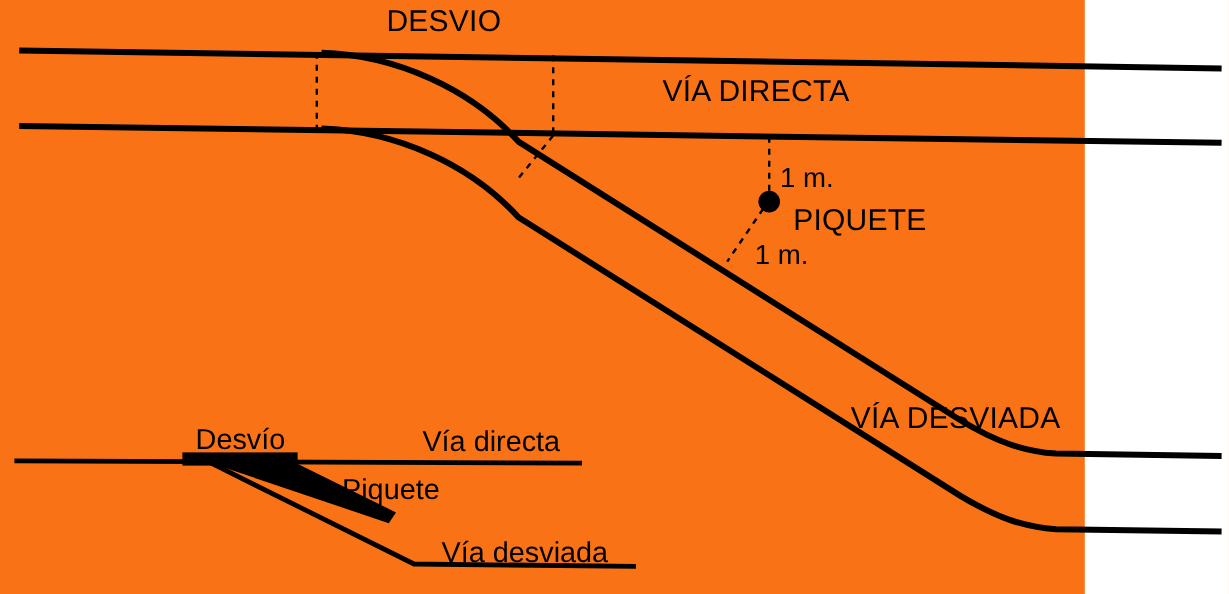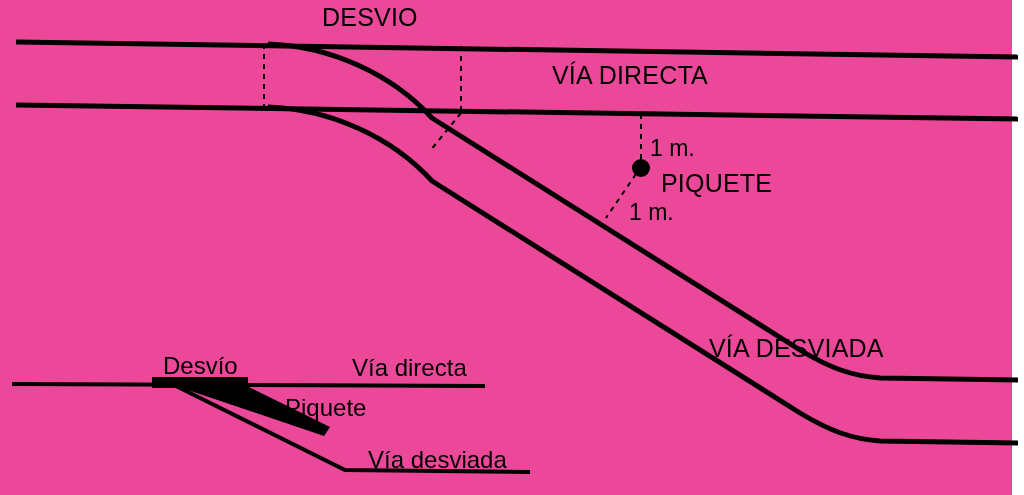--- a/index.html
+++ b/index.html
@@ -9,23 +9,23 @@
     background: #ffffff;
   }
   body {
     width: 1024px;
     height: 495px;
     overflow: hidden;
     font-family: "Liberation Sans", sans-serif;
   }
   #diagram-root {
     position: relative;
-    width: 1012px;
+    width: 904px;
     height: 495px;
-    background: #ec4899;
+    background: #f97316;
   }
   svg.figure {
     display: block;
     width: 1024px;
     height: 495px;
   }
   .rail {
     fill: none;
     stroke: #000000;
     stroke-width: 5;

